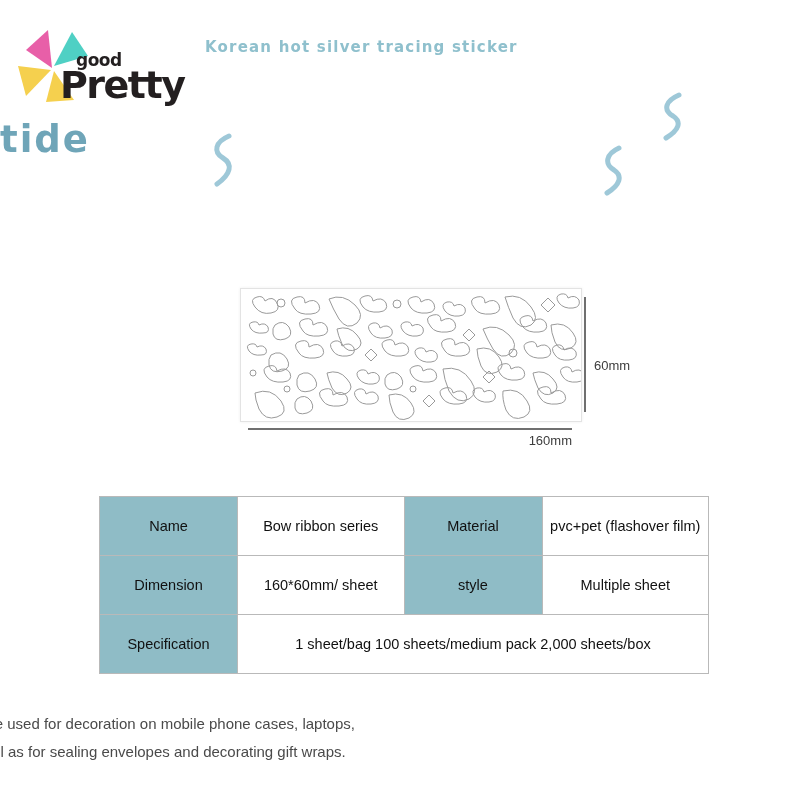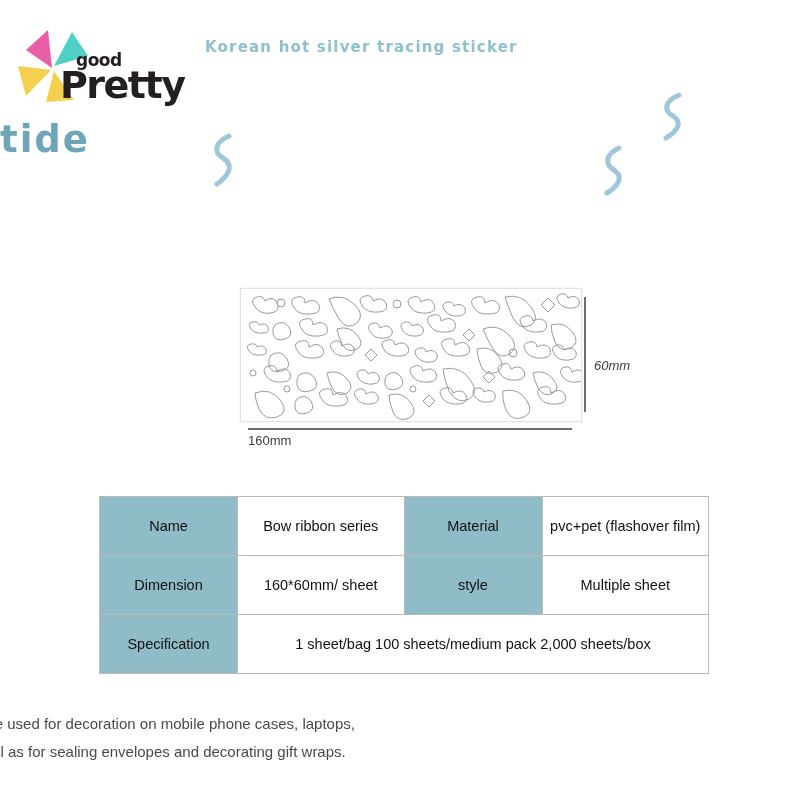--- a/index.html
+++ b/index.html
@@ -127,40 +127,39 @@
     top: 428px;
     width: 324px;
     height: 2px;
     background: #6f6f6f;
   }
   .dim-label-h {
     position: absolute;
     left: 248px;
     top: 433px;
     width: 324px;
-    text-align: left;
+    text-align: right;
     font-size: 13px;
     color: #3d3d3d;
   }
   .dim-line-v {
     position: absolute;
     left: 584px;
     top: 297px;
     width: 2px;
     height: 115px;
     background: #6f6f6f;
   }
   .dim-label-v {
     position: absolute;
     left: 594px;
     top: 358px;
     font-size: 13px;
     color: #3d3d3d;
     white-space: nowrap;
-    font-style: italic;
   }
 
   
   .spec-table {
     position: absolute;
     left: 99px;
     top: 496px;
     width: 610px;
     border-collapse: collapse;
     table-layout: fixed;

